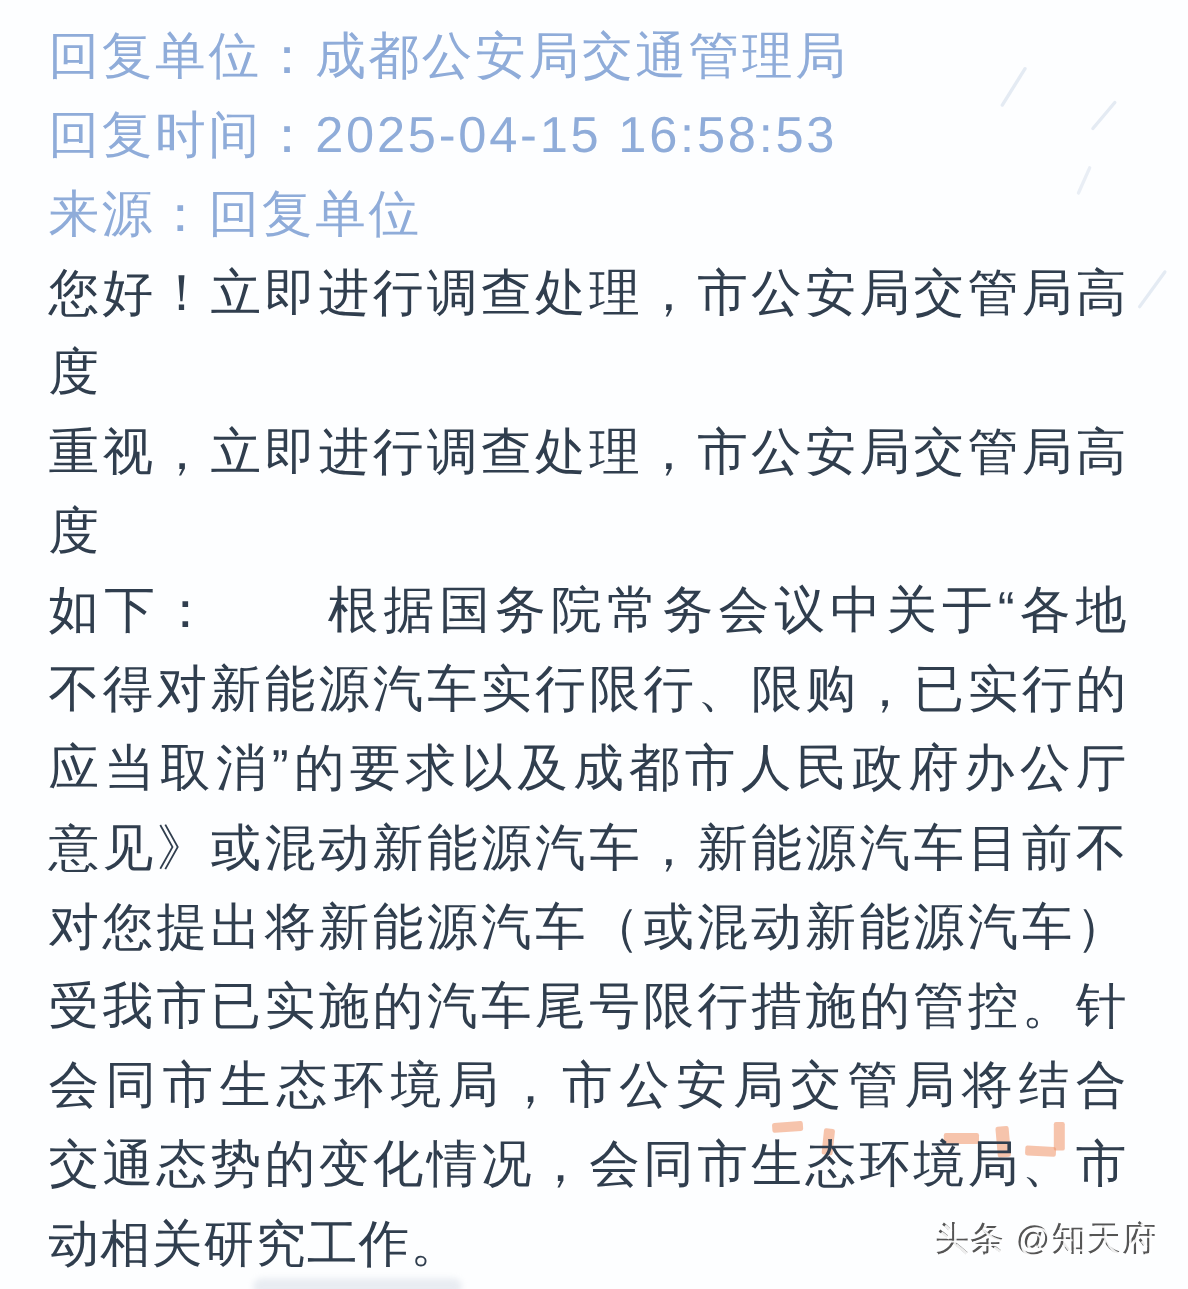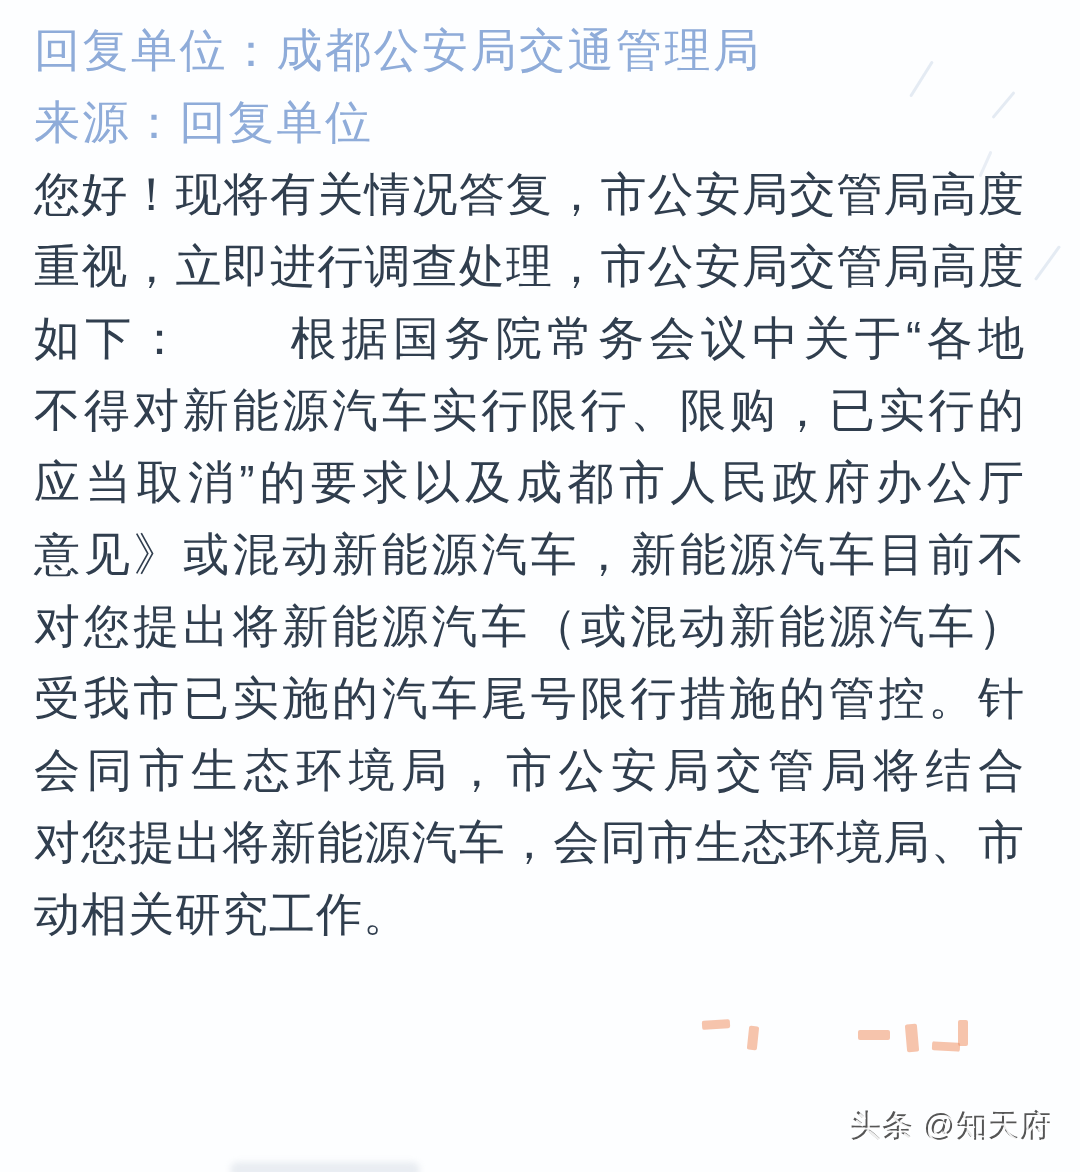--- a/index.html
+++ b/index.html
@@ -11,21 +11,21 @@
     position: relative;
     width: 1080px;
     height: 1172px;
     background: #FDFEFF;
     overflow: hidden;
     font-family: "Liberation Sans", sans-serif;
   }
   .content {
     position: relative;
     z-index: 1;
-    padding: 14px 55px 0 34px;
+    padding: 14px 55px 0 44px;
   }
   .h-line {
     font-size: 46px;
     line-height: 72px;
     letter-spacing: 2.5px;
     color: #8FACD9;
     white-space: nowrap;
     text-align: left;
   }
   .b-line {
@@ -119,34 +119,35 @@
   <span class="orange-frag o3"></span>
   <span class="orange-frag o4"></span>
   <span class="orange-frag o5"></span>
   <span class="orange-frag o6"></span>
   <span class="bottom-smudge"></span>
 
   <div class="content">
 
     <div class="header">
       <div class="h-line">回复单位：成都公安局交通管理局</div>
+      <div class="h-line">回复时间：2025-04-15 16:58:53</div>
       <div class="h-line">来源：回复单位</div>
     </div>
 
     <div class="body">
-      <div class="b-line">您好！现将有关情况答复，市公安局交管局高度</div>
+      <div class="b-line">您好！立即进行调查处理，市公安局交管局高度</div>
       <div class="b-line">重视，立即进行调查处理，市公安局交管局高度</div>
       <div class="b-line">如下：　　根据国务院常务会议中关于“各地</div>
       <div class="b-line">不得对新能源汽车实行限行、限购，已实行的</div>
       <div class="b-line">应当取消”的要求以及成都市人民政府办公厅</div>
       <div class="b-line">意见》或混动新能源汽车，新能源汽车目前不</div>
       <div class="b-line">对您提出将新能源汽车（或混动新能源汽车）</div>
       <div class="b-line">受我市已实施的汽车尾号限行措施的管控。针</div>
       <div class="b-line">会同市生态环境局，市公安局交管局将结合</div>
-      <div class="b-line">对您提出将新能源汽车，会同市生态环境局、市</div>
+      <div class="b-line">交通态势的变化情况，会同市生态环境局、市</div>
       <div class="b-line last">动相关研究工作。</div>
     </div>
 
   </div>
 
   <div class="toutiao-watermark">
     <span class="wm-dark">头条 @知天府</span>
     <span class="wm-white">头条 @知天府</span>
   </div>
 

